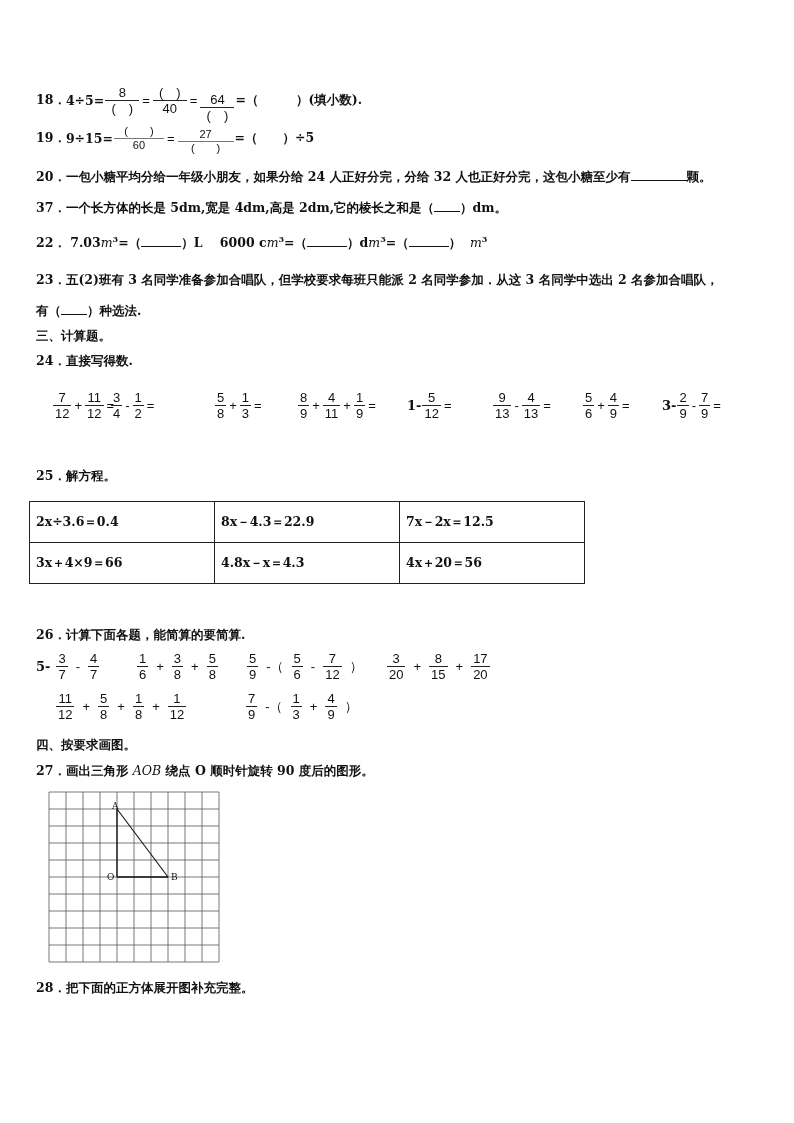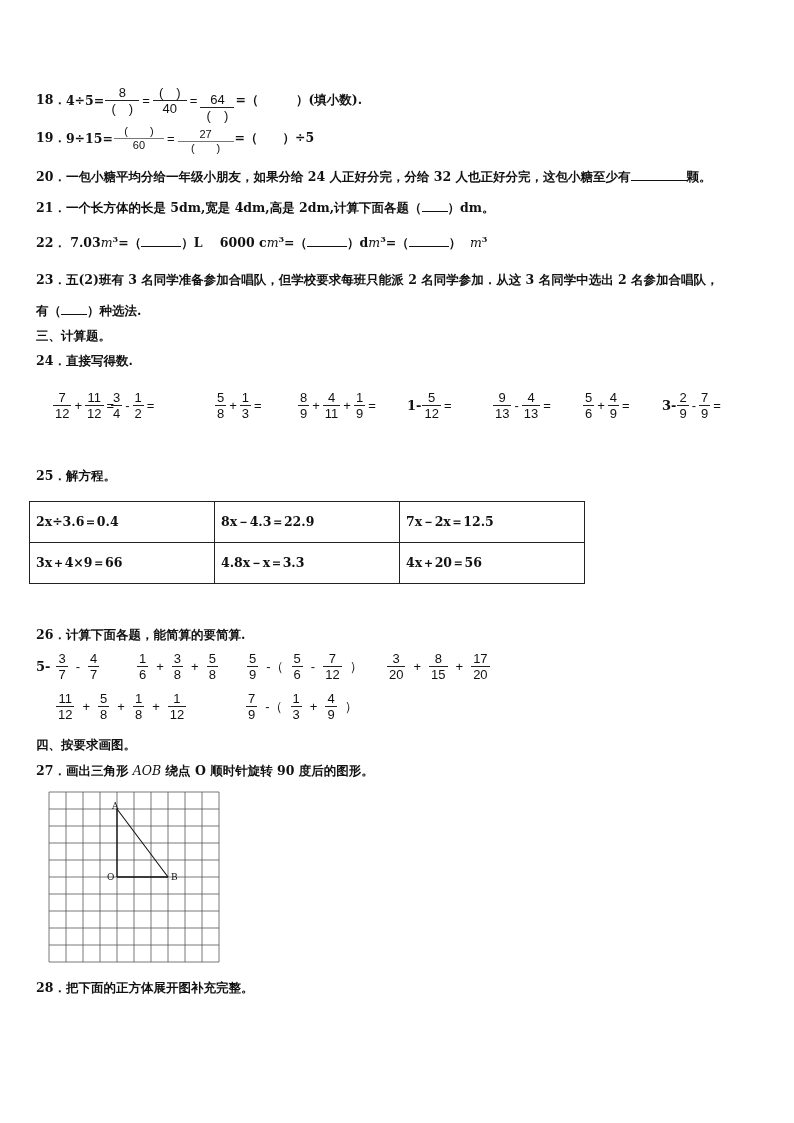--- a/index.html
+++ b/index.html
@@ -63,21 +63,21 @@
     </span>
     <span>=（　　）÷5</span>
   </span>
 </div>
 
 <div class="abs line" style="left:36px; top:168px;">
   <span>20．</span><span>一包小糖平均分给一年级小朋友，如果分给 24 人正好分完，分给 32 人也正好分完，这包小糖至少有</span><span class="blank" style="width:56px;"></span><span>颗。</span>
 </div>
 
 <div class="abs line" style="left:36px; top:199px;">
-  <span>21．</span><span>一个长方体的长是 5dm,宽是 4dm,高是 2dm,计算下面各题（</span><span class="blank" style="width:26px;"></span><span>）dm。</span>
+  <span>37．</span><span>一个长方体的长是 5dm,宽是 4dm,高是 2dm,它的棱长之和是（</span><span class="blank" style="width:26px;"></span><span>）dm。</span>
 </div>
 
 <div class="abs line" style="left:36px; top:234px;">
   <span>22．</span>
   <span>7.03</span><span class="mvar">m</span><sup>3</sup><span>=（</span><span class="blank" style="width:40px;"></span><span>）L</span>
   &nbsp;&nbsp;
   <span>6000 c</span><span class="mvar">m</span><sup>3</sup><span>=（</span><span class="blank" style="width:40px;"></span><span>）d</span><span class="mvar">m</span><sup>3</sup><span>=（</span><span class="blank" style="width:40px;"></span><span>）</span>
   &nbsp;<span class="mvar">m</span><sup>3</sup>
 </div>
 
@@ -199,21 +199,21 @@
 </div>
 <table class="abs eq" style="left:29px; top:493px;">
   <tbody>
       <tr>
     <td>2x÷3.6＝0.4</td>
     <td>8x－4.3＝22.9</td>
     <td>7x－2x＝12.5</td>
   </tr>
   <tr>
     <td>3x＋4×9＝66</td>
-    <td>4.8x－x＝3.3</td>
+    <td>4.8x－x＝4.3</td>
     <td>4x＋20＝56</td>
   </tr>
 </tbody>
   </table>
 
 <div class="abs line" style="left:36px; top:627px;">
   <span>26．</span><span>计算下面各题，能简算的要简算.</span>
 </div>
 <div class="abs" id="q26-row1" style="left:36px; top:651px; width:720px; height:40px;">
     <span class="abs mexpr" style="left: 0px; top: 0px;">

